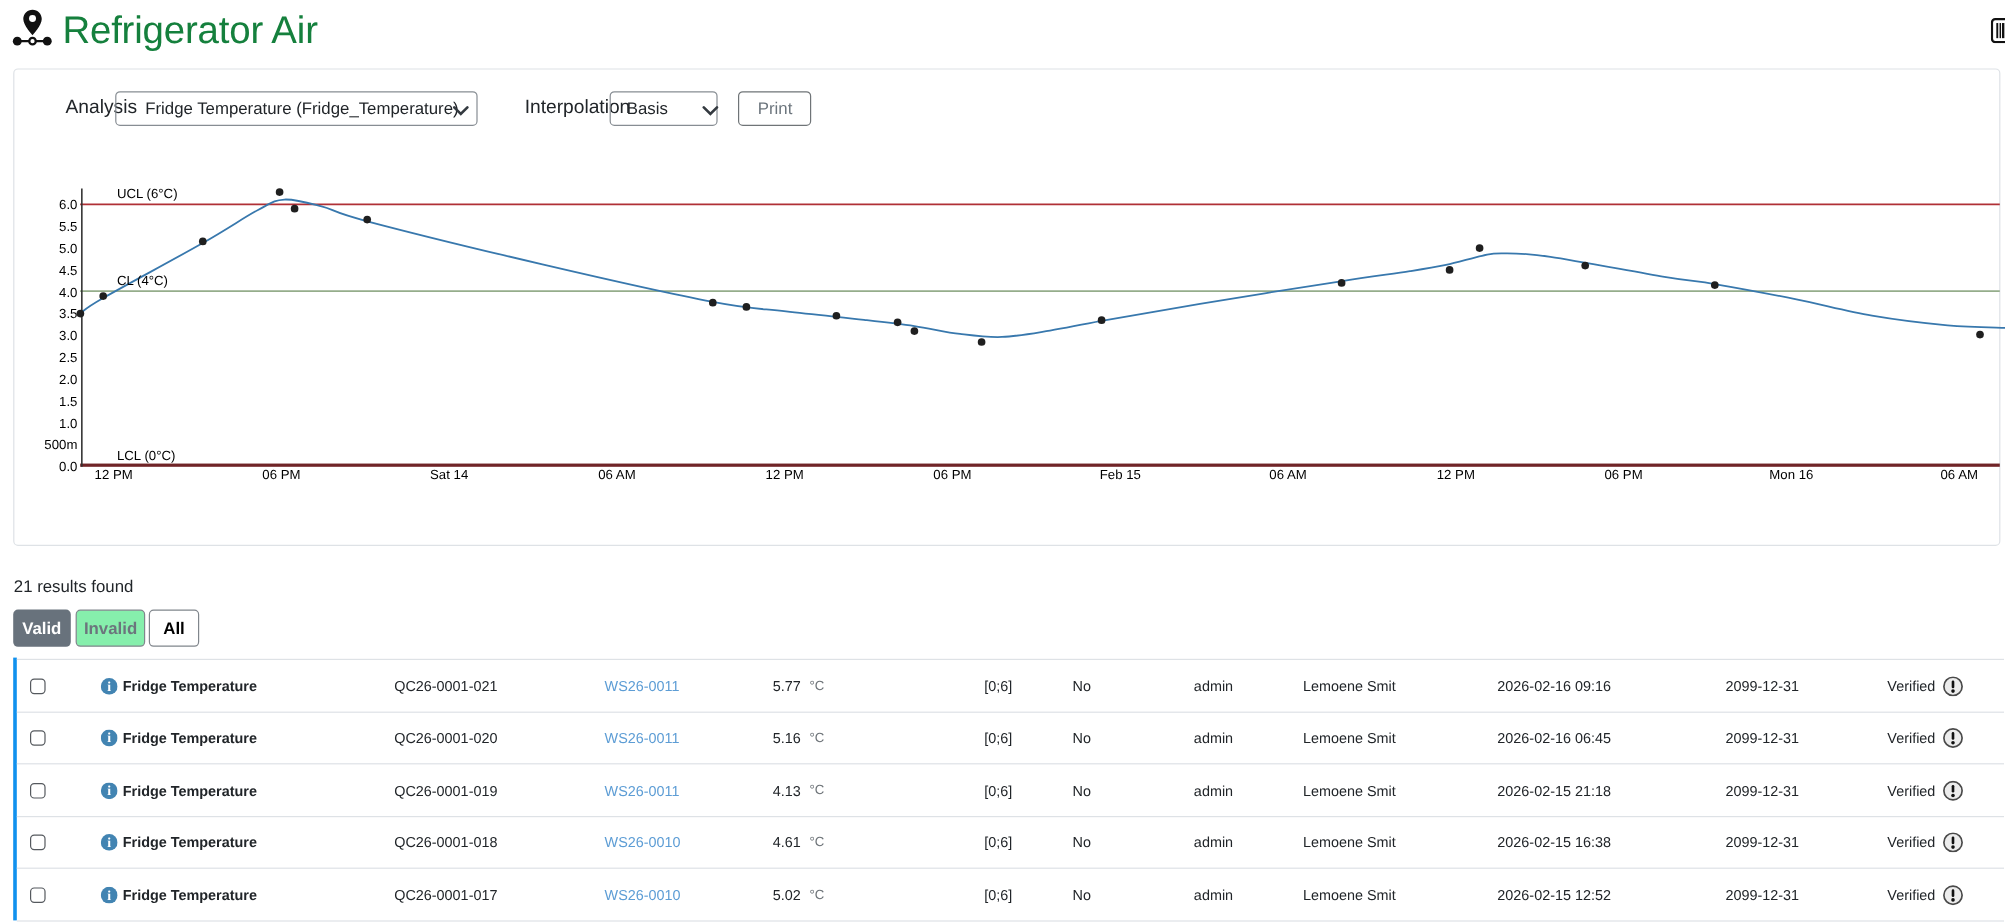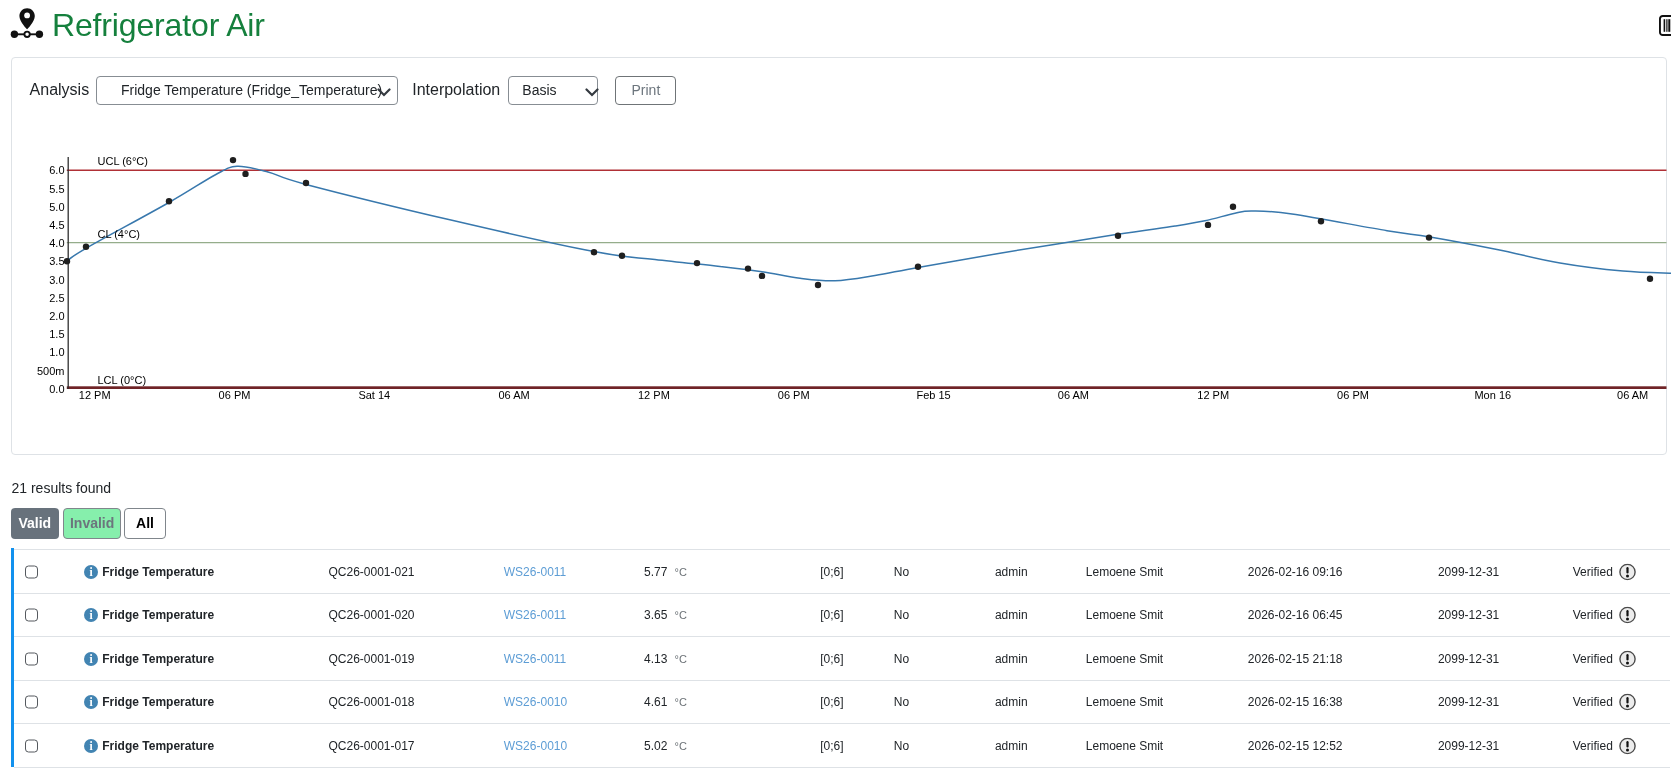--- a/index.html
+++ b/index.html
@@ -1,20 +1,20 @@
 <!DOCTYPE html>
 <html><head><meta charset="utf-8"><title>Refrigerator Air</title>
 <style>
 * { margin:0; padding:0; box-sizing:border-box; }
 html,body { background:#fff; overflow:hidden; }
 body { font-family:"Liberation Sans", sans-serif; width:1680px; height:770px; position:relative; overflow:hidden; color:#212529; }
 .abs { position:absolute; }
 #title { left:52px; top:6px; font-size:32px; line-height:38px; color:#15803d; letter-spacing:-0.15px; }
 #panel { left:11px; top:57px; width:1656px; height:398px; border:1px solid #dee2e6; border-radius:4px; }
-.tlabel { top:75.5px; height:29.5px; display:flex; align-items:center; font-size:16px; color:#212529; }
+.tlabel { top:75.5px; height:29.5px; display:flex; align-items:center; font-size:16px; color:#212529;margin-left:25px; }
 .sel { top:75.5px; height:29.5px; border:1px solid #878d93; border-radius:4px; display:flex; align-items:center; font-size:14px; color:#212529; }
 .sel svg { position:absolute; }
 #print { left:615.4px; top:75.5px; width:61px; height:29.6px; border:1px solid #6f7477; border-radius:4px; display:flex; align-items:center; justify-content:center; font-size:14px; color:#6c757d; }
 #chart { left:0; top:0; }
 #chart text { font-family:"Liberation Sans", sans-serif; font-size:11px; fill:#000; }
 #results { left:11.5px; top:481px; font-size:14px; line-height:15px; color:#212529; }
 .btn { top:508px; height:30.5px; border-radius:4px; display:flex; align-items:center; justify-content:center; font-size:14px;font-weight:bold; }
 #bvalid { left:11px; width:47.6px; background:#68727c; color:#fff; }
 #binvalid { left:62.8px; width:58.7px; border:1px solid #80868c; color:#6c757d; background:#86efac; }
 #ball { left:124px; width:42px; border:1px solid #80868c; color:#000000; background:#fff; }
@@ -160,21 +160,21 @@
 </div>
     <div class="row">
 <span class="cb"></span>
 <svg class="info" width="14" height="14" viewBox="0 0 14 14">
         <circle cx="7" cy="7" r="7" fill="#4284b2"></circle>
         <text x="7" y="10.6" text-anchor="middle" font-family="Liberation Serif, serif" font-weight="bold" font-size="11.5" fill="#fff">i</text>
       </svg>
 <span class="c1">Fridge Temperature</span>
 <span class="c2">QC26-0001-020</span>
 <span class="c3">WS26-0011</span>
-<span class="c4">3.65</span>
+<span class="c4">5.16</span>
 <span class="c4u">°C</span>
 <span class="c5">[0;6]</span>
 <span class="c6">No</span>
 <span class="c7">admin</span>
 <span class="c8">Lemoene Smit</span>
 <span class="c9">2026-02-16 06:45</span>
 <span class="c10">2099-12-31</span>
 <span class="c11">Verified</span>
 <svg class="vicon" width="17" height="17" viewBox="0 0 17 17">
         <circle cx="8.5" cy="8.5" r="7.6" fill="#ececec" stroke="#4a4a4a" stroke-width="1.4"></circle>

